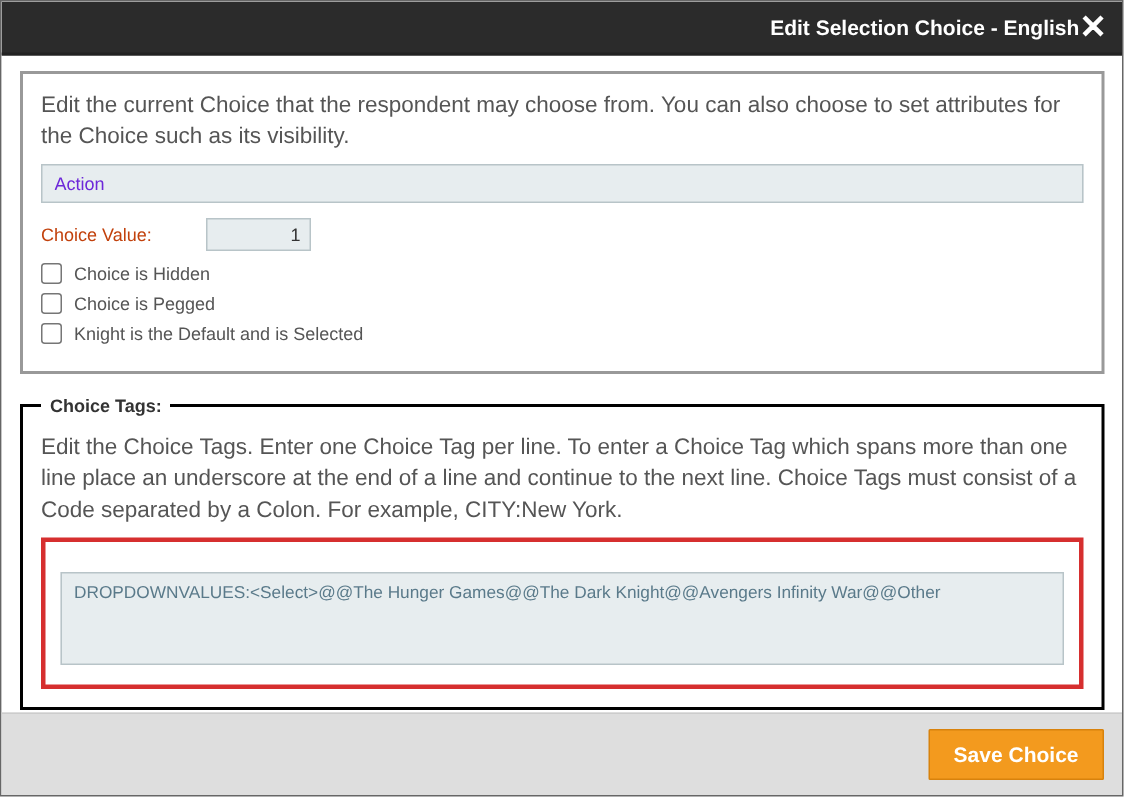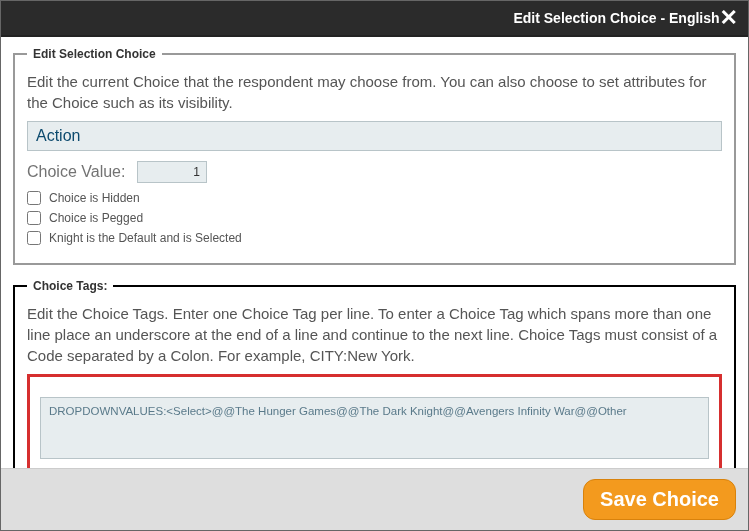--- a/index.html
+++ b/index.html
@@ -64,33 +64,33 @@
       font-size: 15px;
       margin-bottom: 8px;
       line-height: 1.4;
     }
     .choice-name-input {
       width: 100%;
       max-width: 700px;
       background: #e7edef;
       border: 1px solid #b8c4c8;
       padding: 5px 8px;
-      font-size: 16px;
-      color: #0c4a6e;
+      font-size: 12px;
+      color: #6d28d9;
       margin-bottom: 10px;
     }
     .row {
       display: flex;
       align-items: center;
       gap: 10px;
       margin-bottom: 8px;
     }
     .row label {
-      color: #737373;
-      font-size: 16px;
+      color: #c2410c;
+      font-size: 12px;
       width: 100px;
     }
     .num-input {
       width: 70px;
       background: #e7edef;
       border: 1px solid #b8c4c8;
       padding: 3px 6px;
       font-size: 12px;
       text-align: right;
       color: #333;
@@ -141,40 +141,39 @@
       background: #dedede;
       padding: 10px 12px;
       display: flex;
       justify-content: flex-end;
       border-top: 1px solid #ccc;
     }
     .save-btn {
       background: #f39a1e;
       color: #fff;
       font-weight: bold;
-      font-size: 20px;
+      font-size: 14px;
       border: 1px solid #d8820c;
       padding: 8px 16px;
       cursor: pointer;
-      border-radius: 12px;
+      border-radius: 1px;
     }
   </style>
 </head>
 <body>
 
 <div class="modal">
   <div class="modal-header">
     <span>Edit Selection Choice  -  English</span>
     <span class="close-icon">✕</span>
   </div>
 
   <div class="modal-body">
 
     <fieldset>
-      <legend>Edit Selection Choice</legend>
       <div class="help-text">Edit the current Choice that the respondent may choose from. You can also choose to set attributes for the Choice such as its visibility.</div>
       <input type="text" class="choice-name-input" value="Action" style="">
       <div class="row">
         <label>Choice Value:</label>
         <input type="text" class="num-input" value="1" style="">
       </div>
       <div class="checkbox-row">
         <input type="checkbox" style="">
         <span>Choice is Hidden</span>
       </div>

